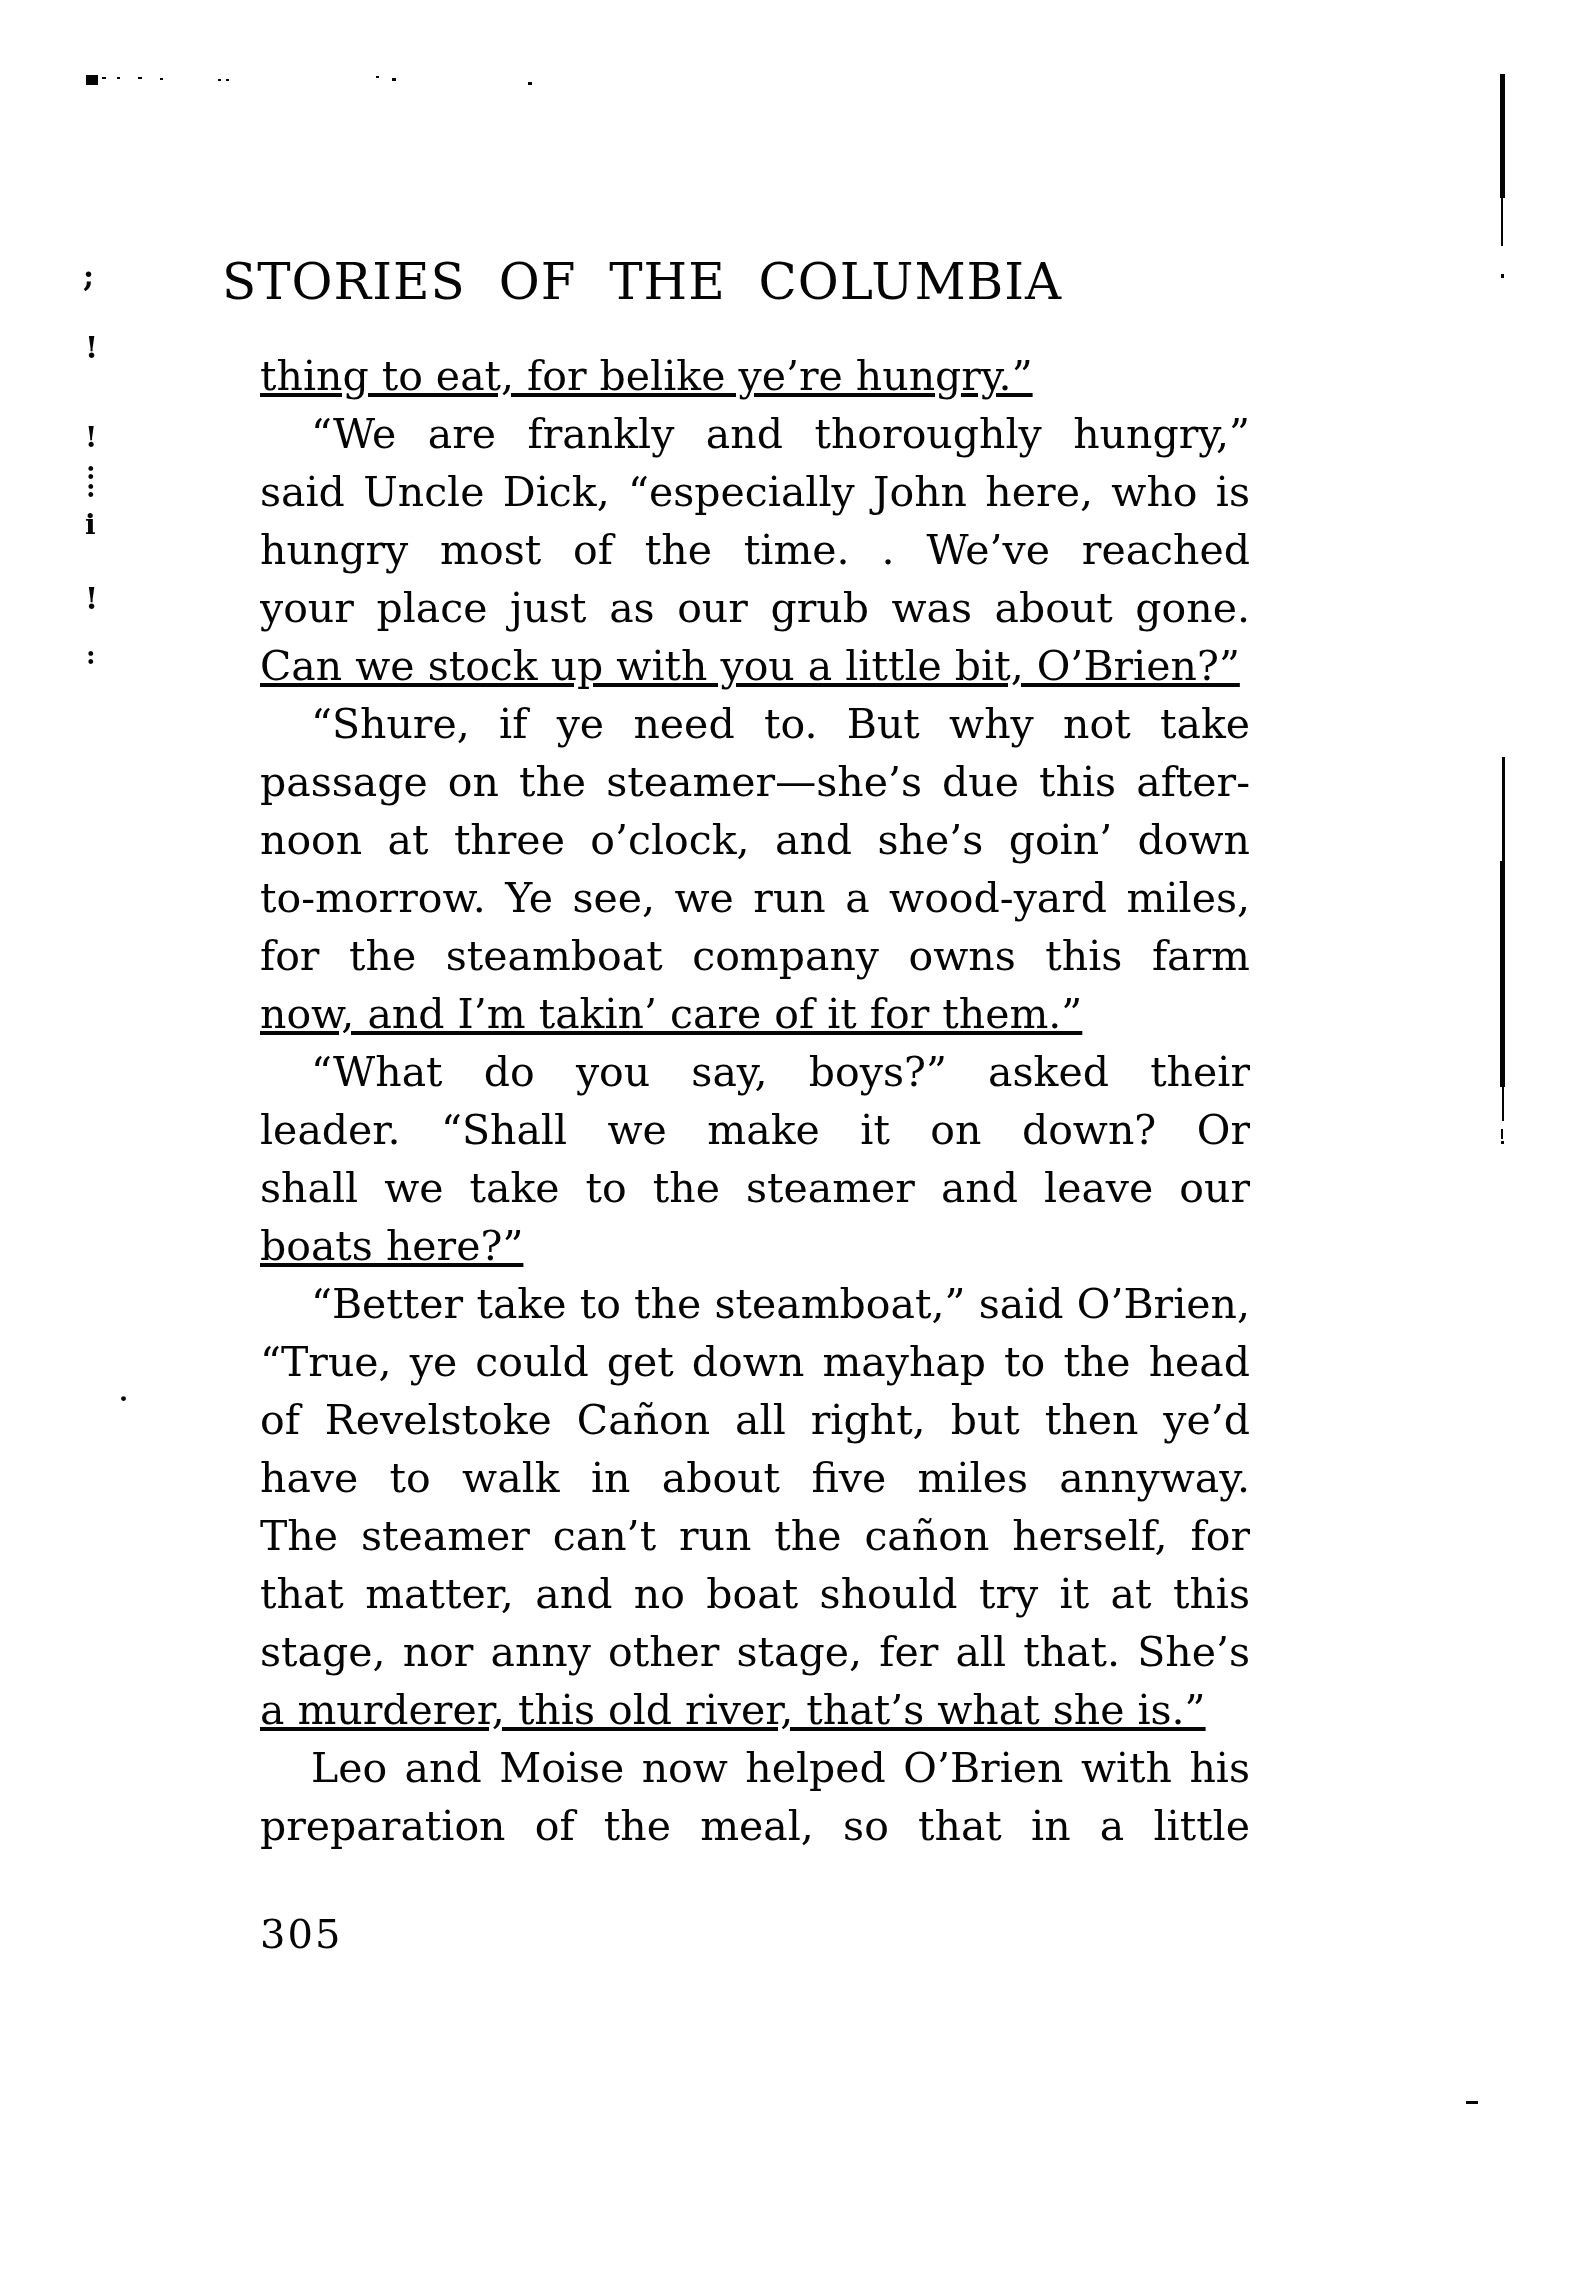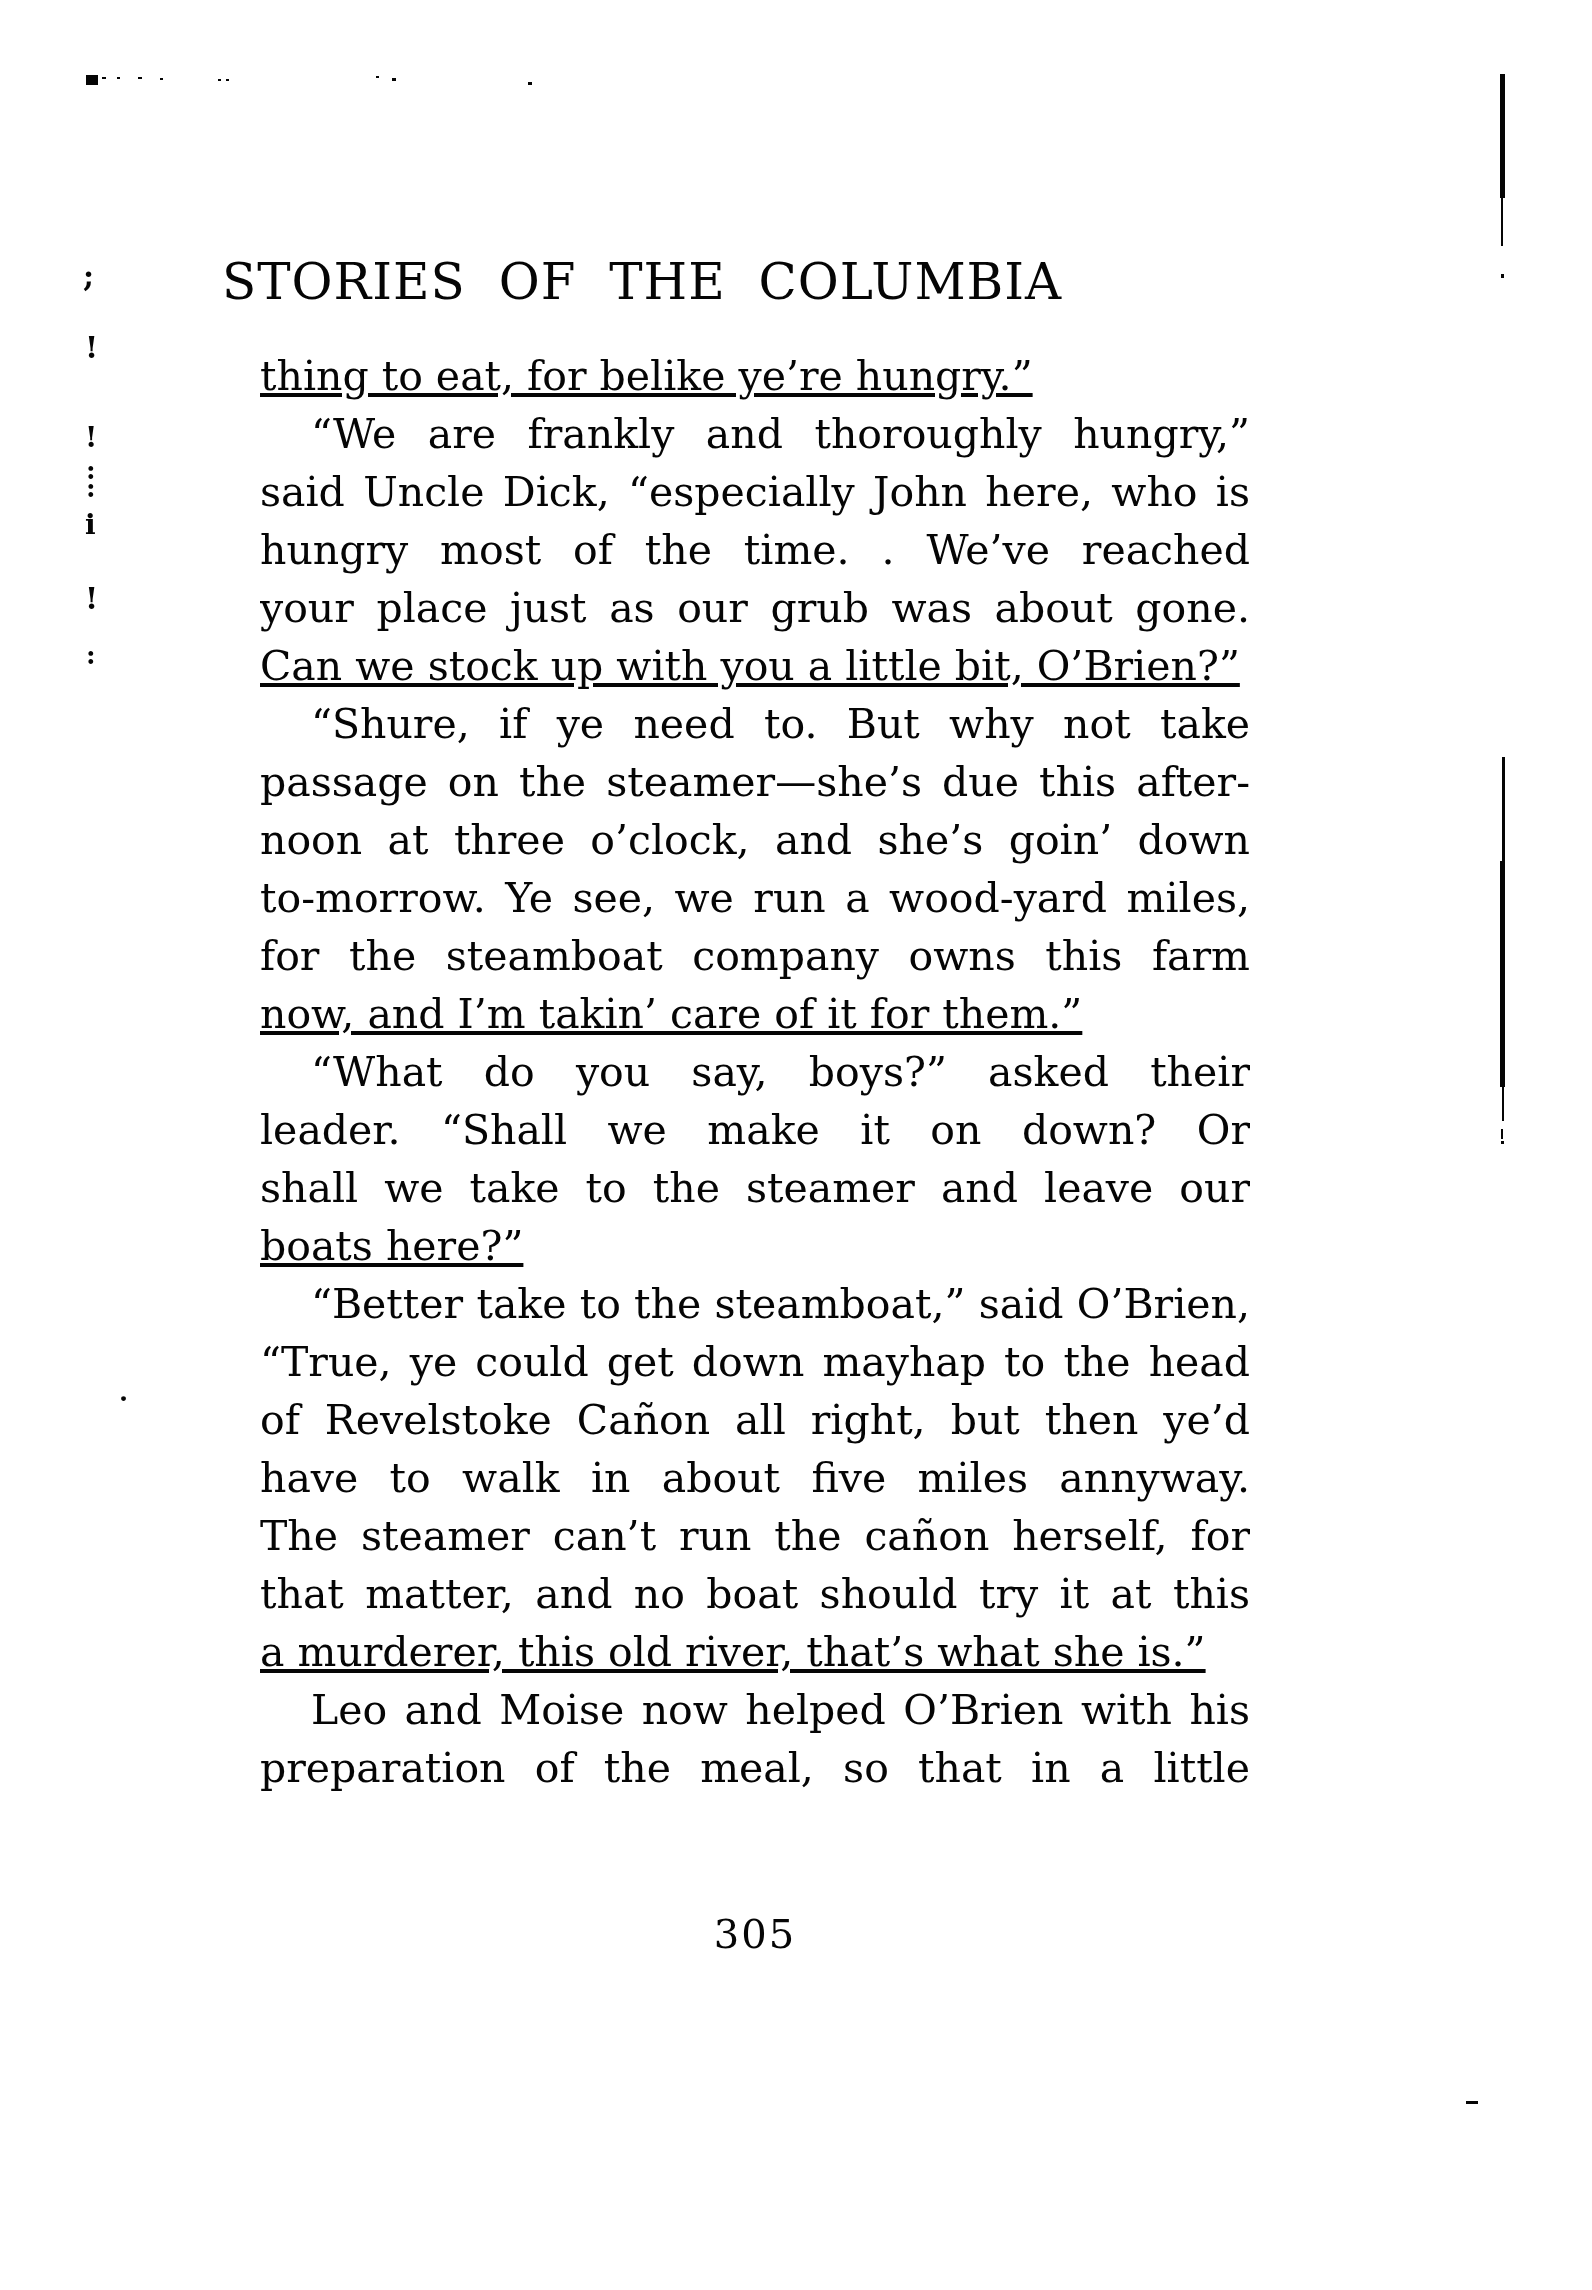--- a/index.html
+++ b/index.html
@@ -34,21 +34,20 @@
     text-align:justify;
     white-space:normal;
   }
   .line.j::after{content:"";display:inline-block;width:100%;height:0;}
   .line.nj{text-align:left;text-decoration:underline;}
   .line.ind{padding-left:51px;}
   .pagenum-row{
     position:absolute;
     left:260px;top:1909px;width:990px;height:50px;
     line-height:50px;
-    text-align:center;
     font-size:40px;
     letter-spacing:2px;
     font-feature-settings:"onum";
   }
   .margin-mark{
     position:absolute;
     font-family:"DejaVu Serif", serif;
     font-weight:bold;
     color:#050505;
     line-height:1;
@@ -82,20 +81,21 @@
       <div class="line j ind">“What do you say, boys?”  asked their</div>
       <div class="line j">leader.  “Shall we make it on down?  Or</div>
       <div class="line j">shall we take to the steamer and leave our</div>
       <div class="line nj">boats here?”</div>
       <div class="line j ind">“Better take to the steamboat,” said O’Brien,</div>
       <div class="line j">“True, ye could get down mayhap to the head</div>
       <div class="line j">of Revelstoke Cañon all right, but then ye’d</div>
       <div class="line j">have to walk in about five miles annyway.</div>
       <div class="line j">The steamer can’t run the cañon herself, for</div>
       <div class="line j">that matter, and no boat should try it at this</div>
+      <div class="line j">stage, nor anny other stage, fer all that.  She’s</div>
       <div class="line nj">a murderer, this old river, that’s what she is.”</div>
       <div class="line j ind">Leo and Moise now helped O’Brien with his</div>
       <div class="line j">preparation of the meal, so that in a little</div>
     </div>
 
   <div class="pagenum-row">305</div>
 
   <div>
       <span class="margin-mark" style="left: 83px; top: 261px; font-size: 30px;">;</span>
       <span class="margin-mark" style="left: 85px; top: 333px; font-size: 30px;">!</span>

